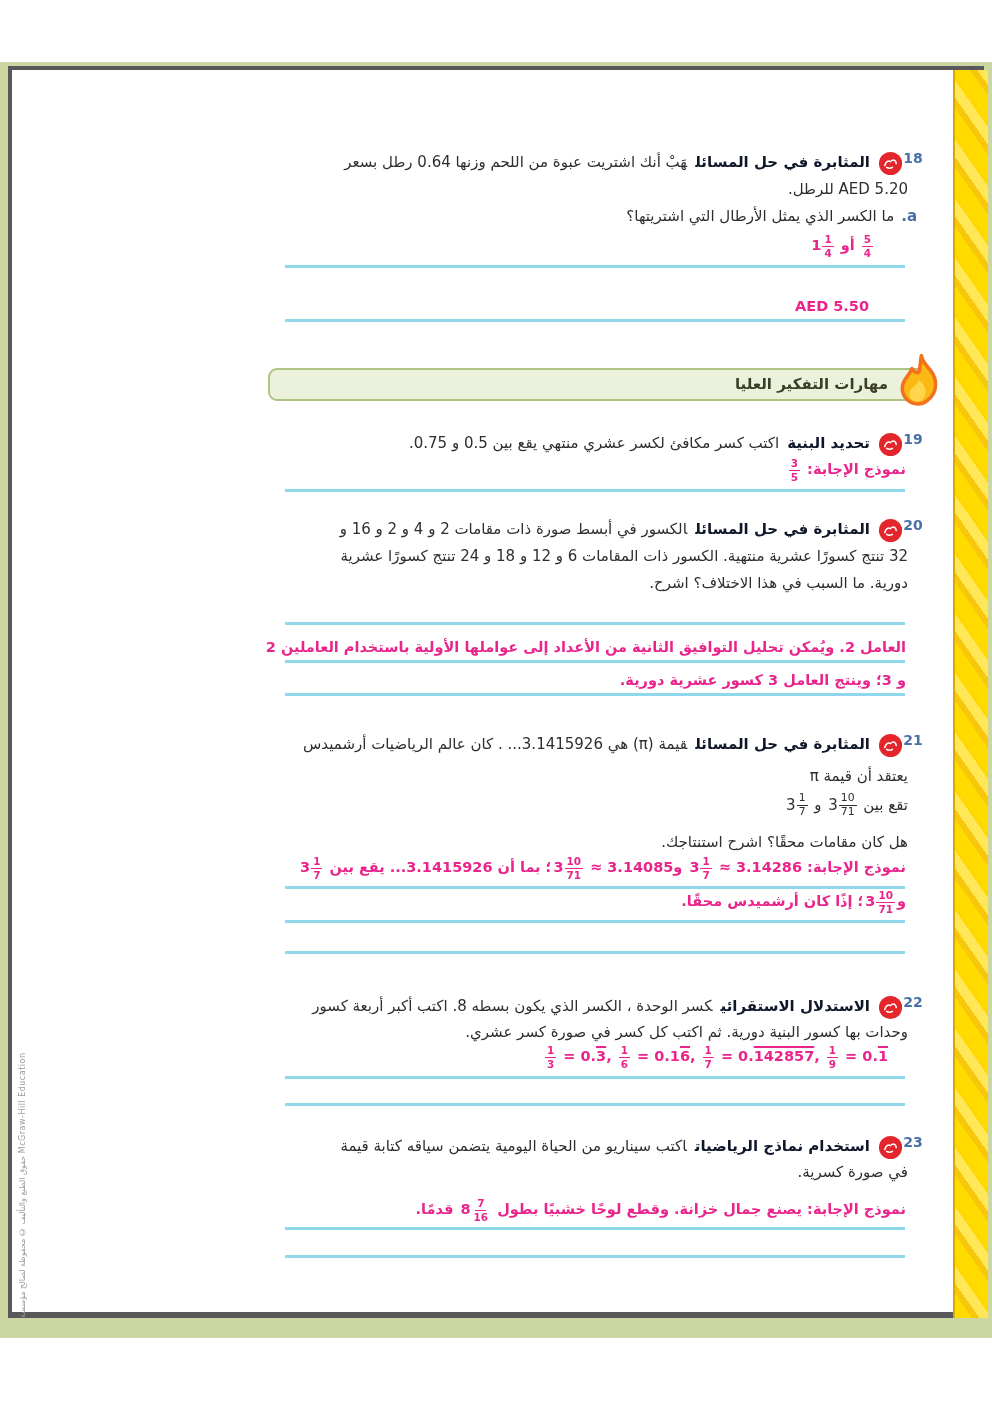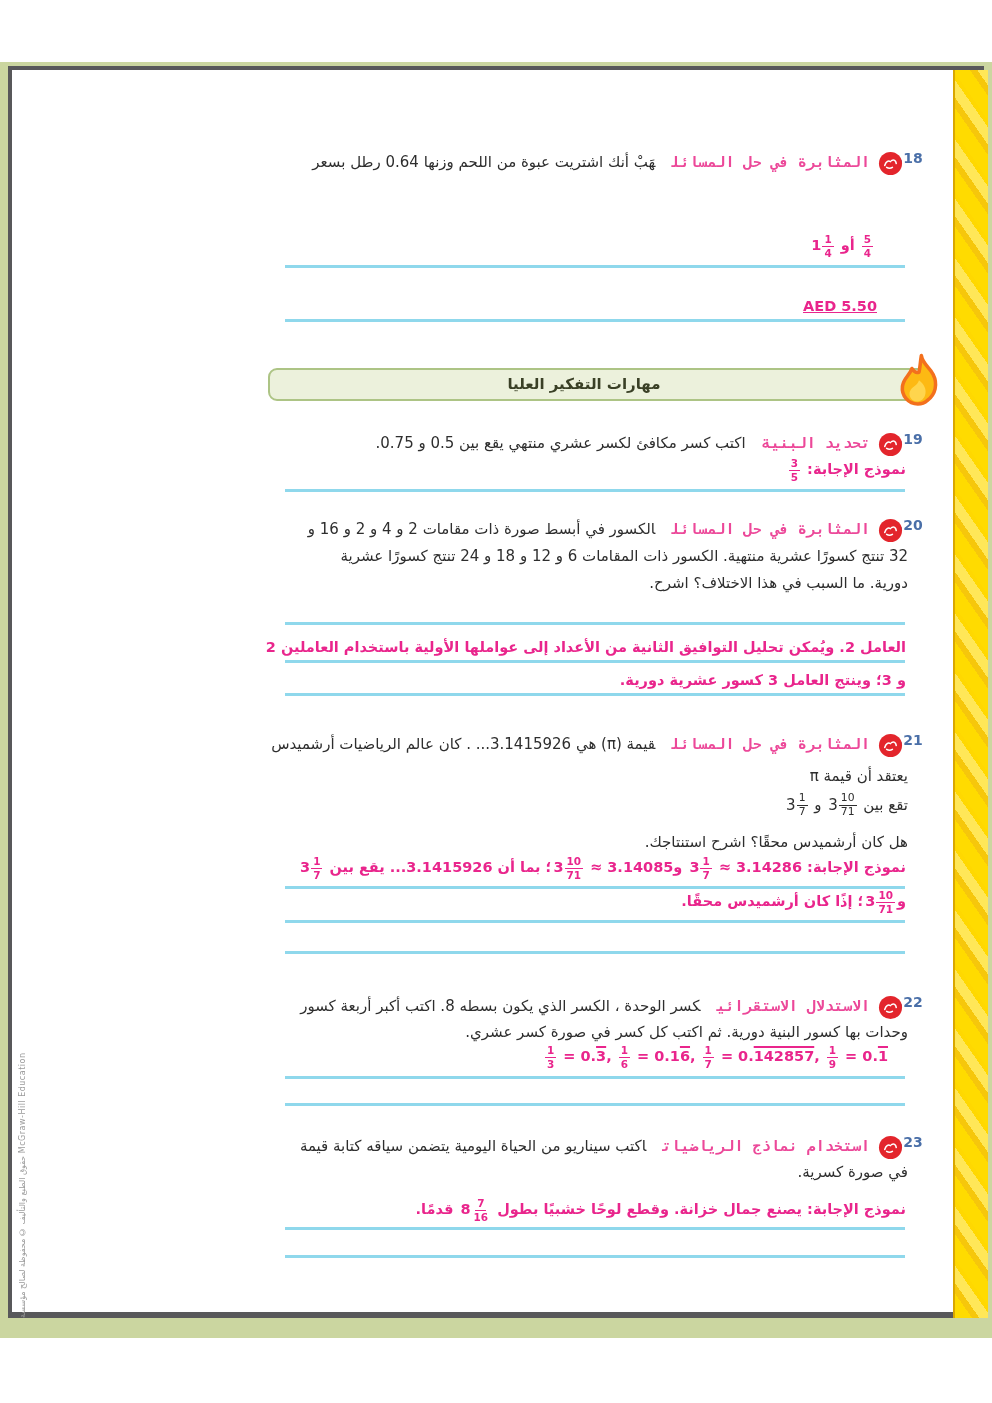--- a/index.html
+++ b/index.html
@@ -12,42 +12,42 @@
         border-left:2px solid #d9a700;box-sizing:border-box;
         background:repeating-linear-gradient(55deg,#ffdb00 0 14px,#f6c70b 14px 20px,#ffe758 20px 30px,#ffd800 30px 34px);}
   .copyright{position:absolute;left:18px;top:988px;height:330px;width:16px;
         writing-mode:vertical-rl;transform:rotate(180deg);font-size:8px;color:#9a9a9a;
         letter-spacing:.5px;white-space:nowrap;}
   
   .pline,.part,.ans{position:absolute;direction:rtl;text-align:right;white-space:nowrap;
         font-size:15px;line-height:1.35;}
   .pline{right:84px;width:624px;}
   .pline.headline{right:122px;width:586px;}
-  .phead{font-weight:bold;color:#ec4899;margin-left:16px;font-family:Liberation Mono, monospace;}
+  .phead{font-weight:bold;color:#0f172a;margin-left:8px;}
   .pnum{position:absolute;right:54px;width:40px;direction:rtl;text-align:left;
         color:#4a6fa8;font-weight:bold;font-size:14px;}
   .pbadge{position:absolute;right:89px;width:25px;height:25px;}
   .pbadge svg{display:block;width:25px;height:25px;}
   .part{right:75px;width:633px;}
   .pmark{color:#4a6fa8;font-weight:bold;margin-left:7px;}
   .ans{color:#e9258c;font-weight:bold;font-size:14.5px;}
   .ans.flush{right:86px;width:622px;}
   .bline{position:absolute;right:87px;width:620px;height:0;border-bottom:3px solid #8fd8ec;}
   
   .frac{display:inline-flex;align-items:center;direction:ltr;vertical-align:middle;margin:0 2px;}
   .frac .whole{margin-right:1px;}
   .frac .stack{display:inline-flex;flex-direction:column;align-items:center;
         font-size:0.72em;line-height:1.2;}
   .frac .num{border-bottom:1.4px solid currentColor;padding:0 2px;}
   .frac .den{padding:0 2px;}
   .over{text-decoration:overline;text-decoration-thickness:1.5px;}
   
   .banner{position:absolute;left:268px;top:368px;width:662px;height:33px;box-sizing:border-box;
         background:#ecf1dc;border:2px solid #adc485;border-radius:9px;direction:rtl;
-        text-align:center;padding:0 40px 0 10px;line-height:29px;font-weight:bold;
+        text-align:right;padding:0 40px 0 10px;line-height:29px;font-weight:bold;
         font-size:15px;color:#3a4026;}
   .flame{position:absolute;left:893px;top:352px;width:52px;height:64px;}
   .ltrfml{direction:ltr;}
 </style>
 </head>
 <body>
 
 <div class="shot">
   <div class="frame"></div>
   <div class="page"></div>
@@ -57,34 +57,38 @@
   <span class="pnum" style="top:150px">18.</span>
   <span class="pbadge" style="top:151px">
     <svg viewBox="0 0 26 26">
         <circle cx="13" cy="13" r="12" fill="#e3252c"></circle>
       <path d="M7 15 q2 -6 6 -4 M14 10 q4 -2 5 3 M9 17 q3 2 6 0" stroke="#fff" stroke-width="1.6" fill="none" stroke-linecap="round"></path>
       </svg>
   </span>
   <div class="pline headline" style="top:152px">
     <b class="phead">المثابرة في حل المسائل</b><span>هَبْ أنك اشتريت عبوة من اللحم وزنها 0.64 رطل بسعر</span>
   </div>
+  <div class="pline" style="top:179px">AED 5.20 للرطل.</div>
+  <div class="part" style="top:206px">
+    <span class="pmark">a.</span><span>ما الكسر الذي يمثل الأرطال التي اشتريتها؟</span>
+  </div>
   <div class="ans" style="top:233px;right:117px;"><span class="frac">
         <span class="stack">
           <span class="num">5</span>
           <span class="den">4</span>
         </span>
       </span> أو <span class="frac">
         <span class="whole">1</span>
         <span class="stack">
           <span class="num">1</span>
           <span class="den">4</span>
         </span>
       </span></div>
   <div class="bline" style="top:265px"></div>
-  <div class="ans" style="top:297px;right:115px;text-decoration:underline;">AED 5.50</div>
+  <div class="ans" style="top:297px;right:123px;">AED 5.50</div>
   <div class="bline" style="top:319px"></div>
 
   <div class="banner">مهارات التفكير العليا</div>
   <span class="flame">
     <svg viewBox="0 0 44 56">
       <path d="M24 3 c1 7 7 10 10 16 c4 8 2 17 -5 22 c-2 2 -5 3 -8 3 c-8 0 -14 -7 -13 -15 c1 -7 6 -9 8 -15 c2 3 4 4 6 3 c1 -4 1 -8 2 -14 z" fill="#fdb913" stroke="#f3701d" stroke-width="3" stroke-linejoin="round" stroke-linecap="round"></path>
       <path d="M22 24 c4 3 7 8 5 13 c-2 5 -7 6 -10 4 c-3 -2 -4 -6 -2 -9 c2 -3 6 -4 7 -8 z" fill="#ffd54d"></path>
     </svg>
   </span>
 
@@ -141,21 +145,21 @@
           <span class="num">10</span>
           <span class="den">71</span>
         </span>
       </span> و <span class="frac">
         <span class="whole">3</span>
         <span class="stack">
           <span class="num">1</span>
           <span class="den">7</span>
         </span>
       </span></div>
-  <div class="pline" style="top:832px">هل كان أرشميدس محقًا؟ اشرح استنتاجك.</div>
+  <div class="pline" style="top:832px">هل كان مقامات محقًا؟ اشرح استنتاجك.</div>
   <div class="ans flush" style="top:855px">نموذج الإجابة: 3.14286 ≈ <span class="frac">
         <span class="whole">3</span>
         <span class="stack">
           <span class="num">1</span>
           <span class="den">7</span>
         </span>
       </span> و3.14085 ≈ <span class="frac">
         <span class="whole">3</span>
         <span class="stack">
           <span class="num">10</span>

